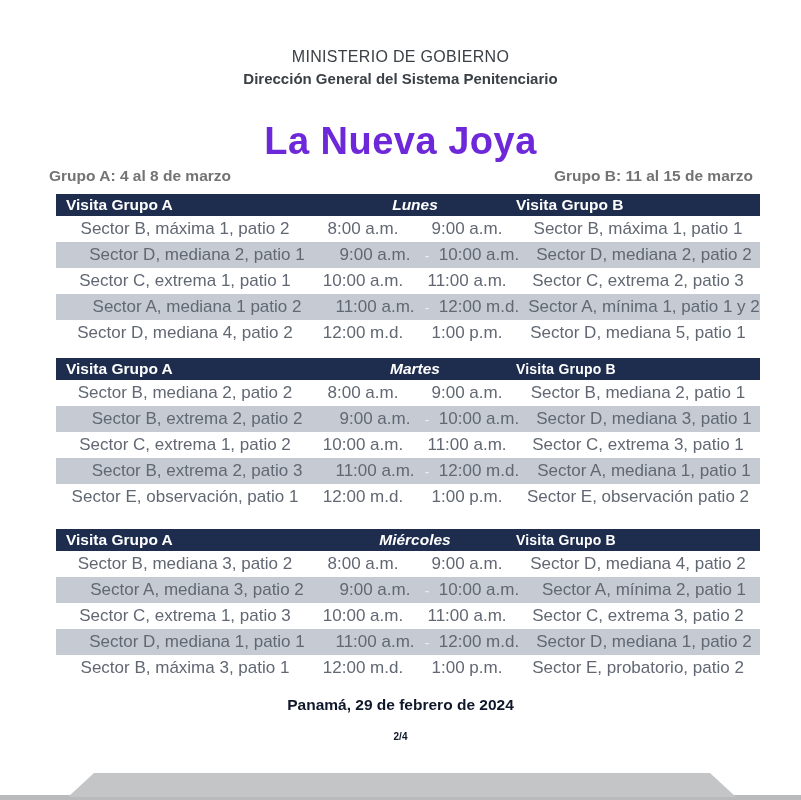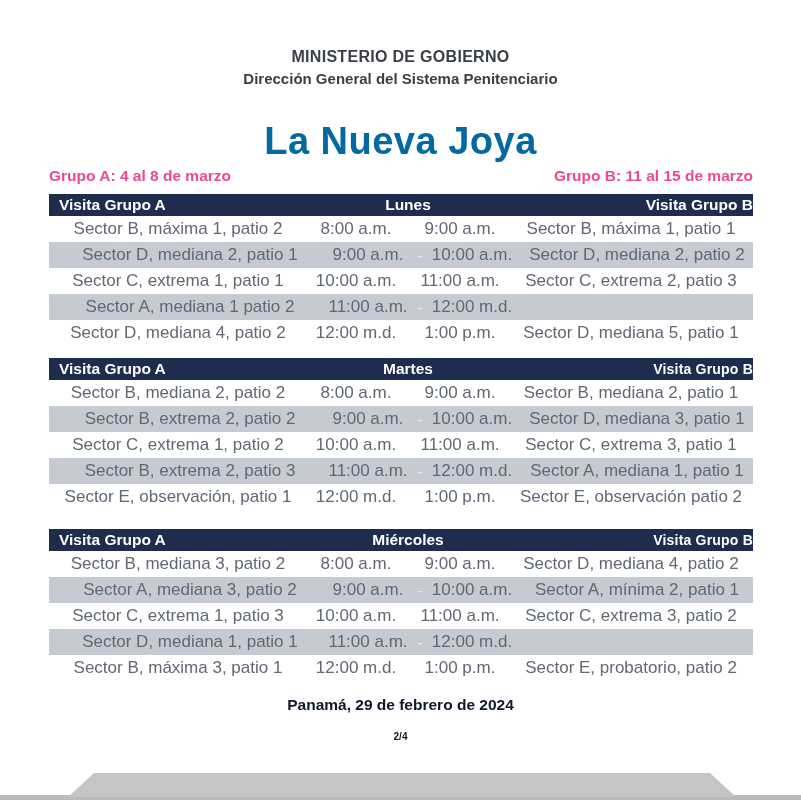--- a/index.html
+++ b/index.html
@@ -11,57 +11,57 @@
     font-family: "Liberation Sans", sans-serif;
     overflow: hidden;
     margin: 0 auto;
   }
   .top-header {
     position: absolute;
     top: 48px; left: 0; width: 100%;
     text-align: center;
     color: #3b4046;
   }
-  .ministry { font-size: 16px; font-weight: bold; letter-spacing: .3px; }
+  .ministry { font-size: 16px; font-weight: normal; letter-spacing: .3px; }
   .department { font-size: 15px; font-weight: bold; margin-top: 4px; }
   .title {
     position: absolute;
     top: 120px; left: 0; width: 100%;
     margin: 0;
     text-align: center;
     font-size: 38px;
     font-weight: bold;
-    color: #0369a1;
+    color: #6d28d9;
     letter-spacing: .5px;
   }
   .group-labels {
     position: absolute;
     top: 167px; left: 49px; width: 704px;
     display: flex;
     justify-content: space-between;
     font-weight: bold;
     font-size: 15.5px;
-    color: #ec4899;
-  }
-  .tables { position: absolute; top: 194px; left: 49px; width: 704px; }
+    color: #737373;
+  }
+  .tables { position: absolute; top: 194px; left: 56px; width: 704px; }
   .table { margin-bottom: 12px; }
   .table:nth-child(2) { margin-bottom: 19px; }
   .thead {
     display: grid;
     grid-template-columns: 258px 98px 6px 98px 1fr;
     background: var(--navy, #1e2c4e);
     color: #ffffff;
     font-weight: bold;
     height: 22px;
     align-items: center;
     font-size: 15.5px;
   }
   .col-a-header { padding-left: 10px; }
-  .day-header { grid-column: 2 / 5; text-align: center; }
-  .col-b-header { text-align: right; }
+  .day-header { grid-column: 2 / 5; text-align: center; font-style: italic; }
+  .col-b-header { text-align: left; }
   .table:nth-child(2) .col-b-header,
   .table:nth-child(3) .col-b-header { font-size: 14px; letter-spacing: .2px; }
   .row {
     display: grid;
     grid-template-columns: 258px 98px 6px 98px 1fr;
     height: 26px;
     align-items: center;
     font-size: 17px;
     color: #616873;
   }
@@ -137,20 +137,21 @@
           <span class="cell-start">10:00 a.m.</span>
           <span class="cell-dash"></span>
           <span class="cell-end">11:00 a.m.</span>
           <span class="cell-b">Sector C, extrema 2, patio 3</span>
         </div>
         <div class="row shaded">
           <span class="cell-a">Sector A, mediana 1 patio 2</span>
           <span class="cell-start">11:00 a.m.</span>
           <span class="cell-dash">-</span>
           <span class="cell-end">12:00 m.d.</span>
+          <span class="cell-b">Sector A, mínima 1, patio 1 y 2</span>
         </div>
         <div class="row">
           <span class="cell-a">Sector D, mediana 4, patio 2</span>
           <span class="cell-start">12:00 m.d.</span>
           <span class="cell-dash"></span>
           <span class="cell-end">1:00 p.m.</span>
           <span class="cell-b">Sector D, mediana 5, patio 1</span>
         </div>
       </section>
       <section class="table">
@@ -220,20 +221,21 @@
           <span class="cell-start">10:00 a.m.</span>
           <span class="cell-dash"></span>
           <span class="cell-end">11:00 a.m.</span>
           <span class="cell-b">Sector C, extrema 3, patio 2</span>
         </div>
         <div class="row shaded">
           <span class="cell-a">Sector D, mediana 1, patio 1</span>
           <span class="cell-start">11:00 a.m.</span>
           <span class="cell-dash">-</span>
           <span class="cell-end">12:00 m.d.</span>
+          <span class="cell-b">Sector D, mediana 1, patio 2</span>
         </div>
         <div class="row">
           <span class="cell-a">Sector B, máxima 3, patio 1</span>
           <span class="cell-start">12:00 m.d.</span>
           <span class="cell-dash"></span>
           <span class="cell-end">1:00 p.m.</span>
           <span class="cell-b">Sector E, probatorio, patio 2</span>
         </div>
       </section>
     </div>

